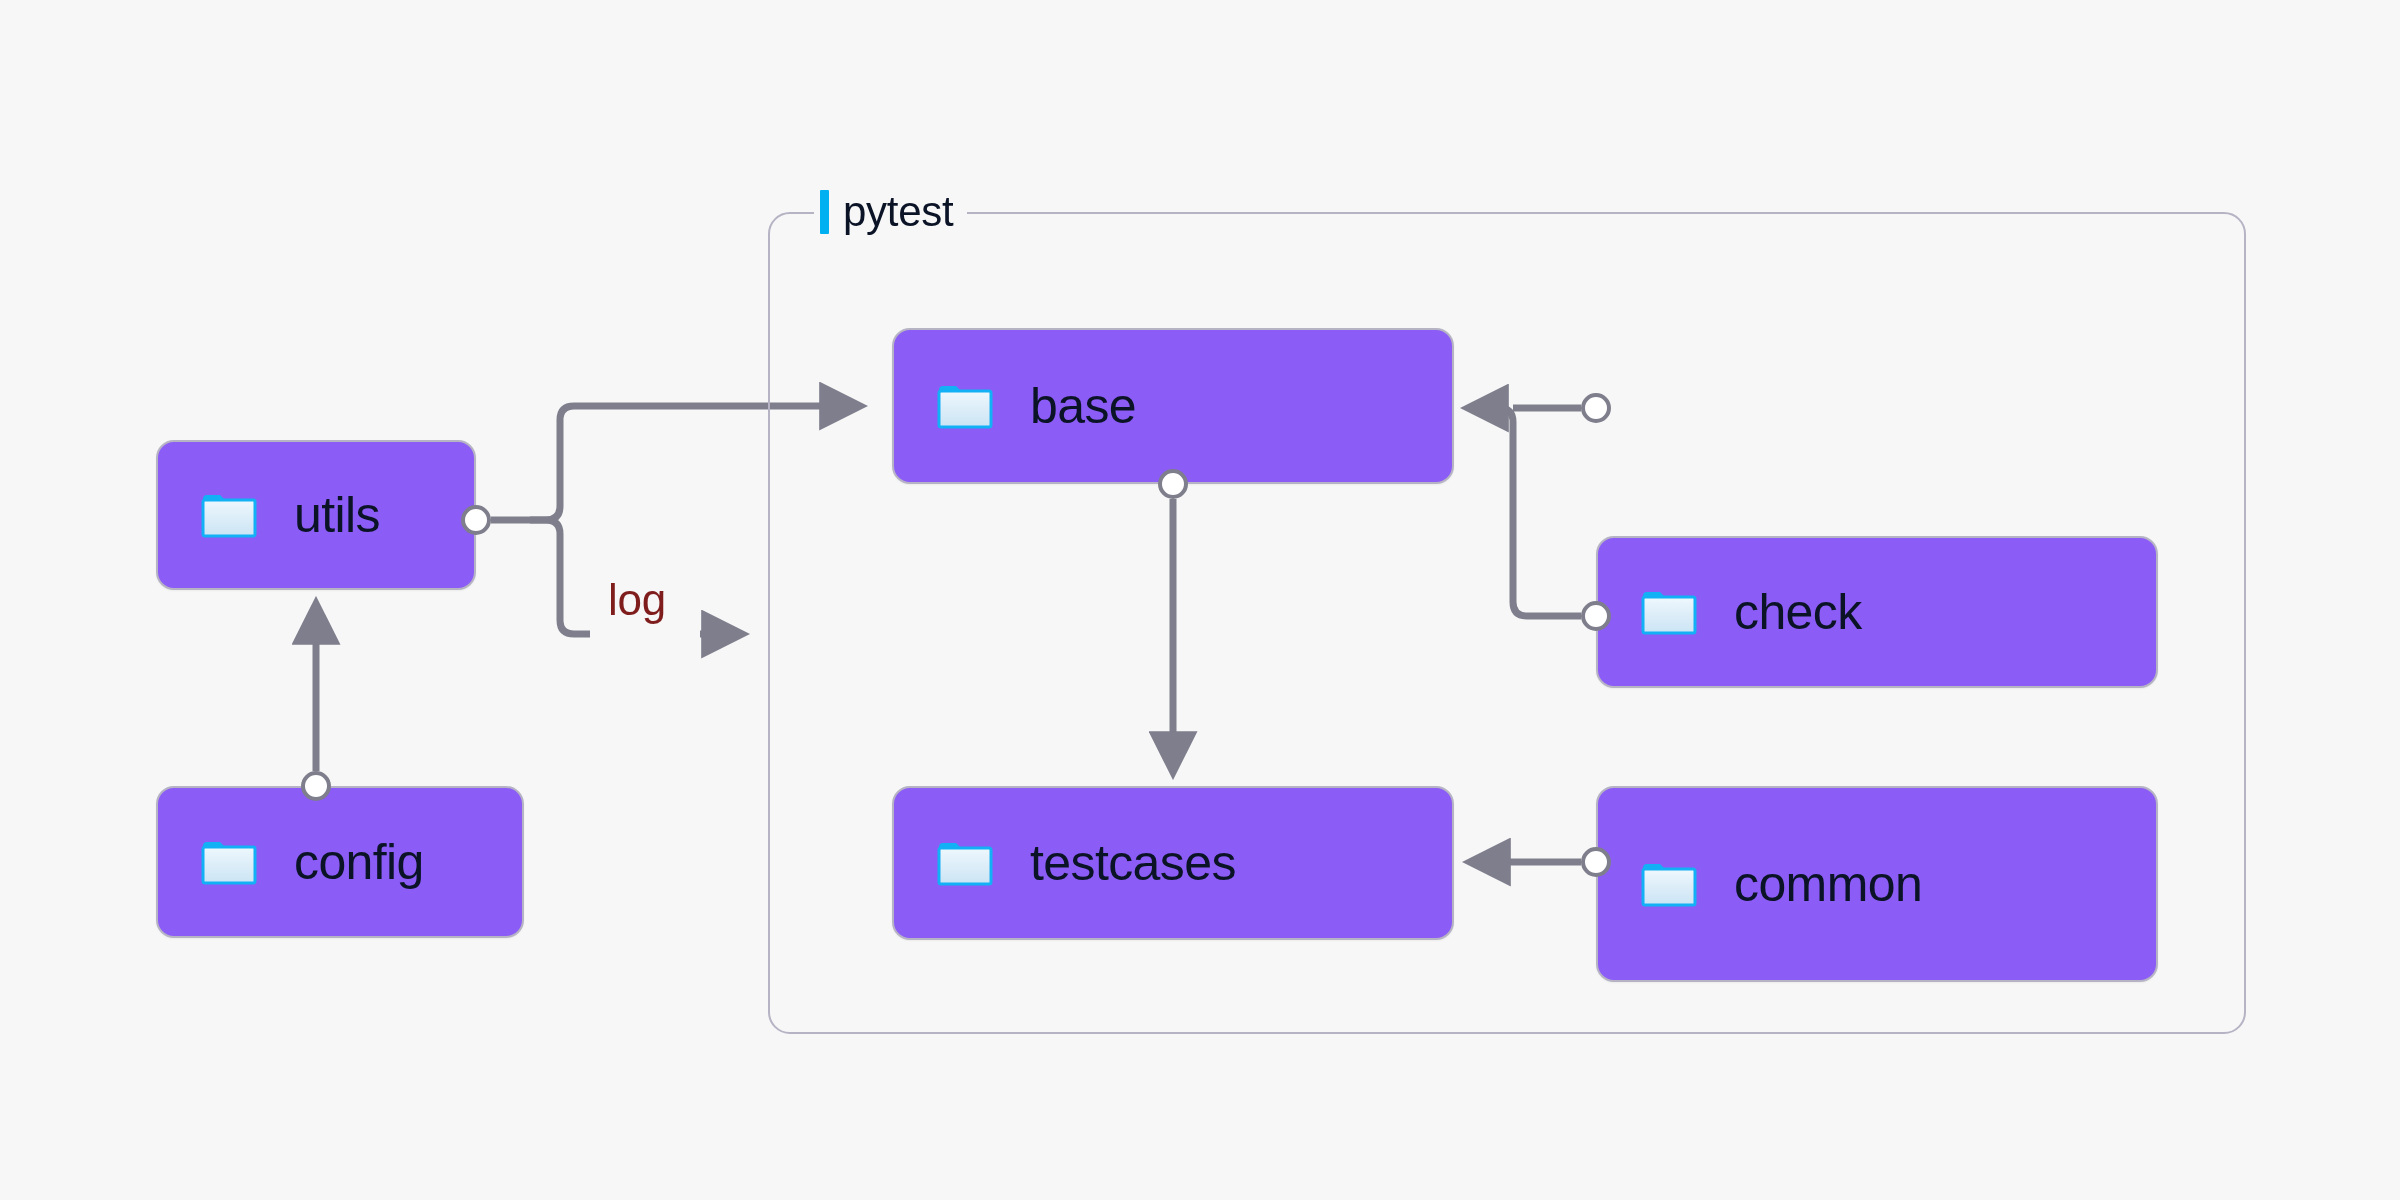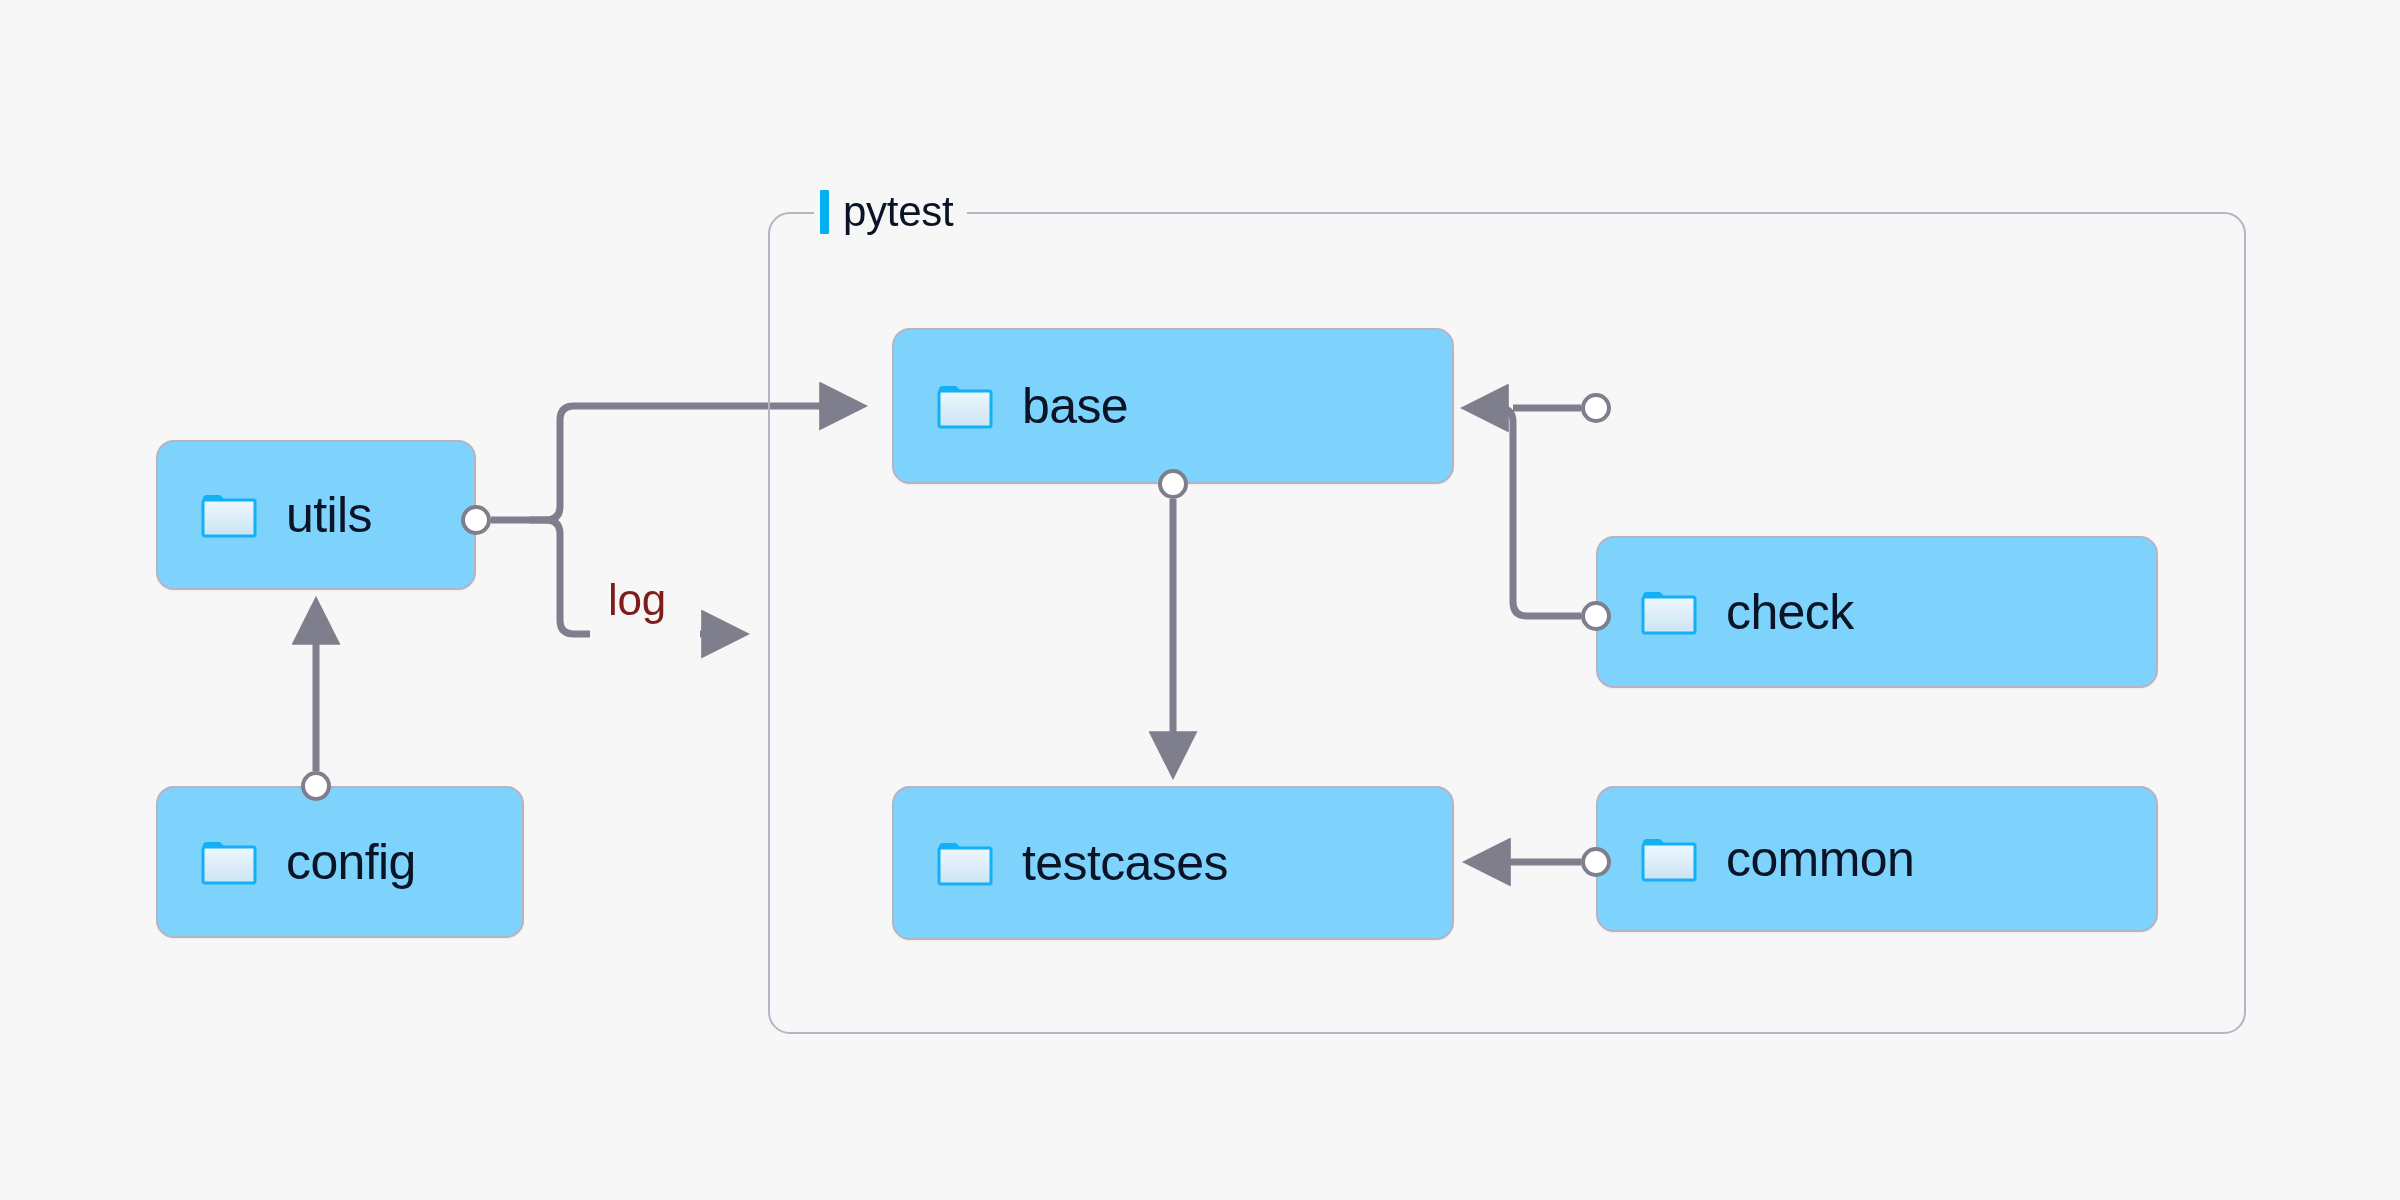--- a/index.html
+++ b/index.html
@@ -54,27 +54,27 @@
     font-size: 42px;
     color: #0b1326;
     letter-spacing: -0.3px;
     white-space: nowrap;
   }
 
   
   .node {
     position: absolute;
     box-sizing: border-box;
-    background: #7dd3fc;
+    background: #8b5cf6;
     border: 2px solid #b6b3c4;
     border-radius: 18px;
     display: flex;
     align-items: center;
     padding-left: 42px;
-    gap: 28px;
+    gap: 36px;
     box-shadow: 0 1px 2px rgba(20,20,45,0.05);
   }
   .node-label {
     font-size: 50px;
     color: #0b1326;
     letter-spacing: -0.6px;
     white-space: nowrap;
   }
   .folder-icon {
     flex: 0 0 auto;
@@ -185,21 +185,21 @@
 
 
   <div class="node" id="node-check" style="left: 1596px; top: 536px; width: 562px; height: 152px;">
     <svg class="folder-icon" viewBox="0 0 58 50">
       <path d="M3 9 q0-4 4-4 h13 l5 5 h-22 z" fill="#12b0f5"></path>
       <rect x="3" y="10" width="52" height="36" rx="2" fill="url(#folderGrad)" stroke="#12b0f5" stroke-width="3"></rect>
     </svg>
     <span class="node-label">check</span>
   </div>
 
-  <div class="node" id="node-common" style="left: 1596px; top: 786px; width: 562px; height: 146px;">
+  <div class="node" id="node-common" style="left: 1596px; top: 786px; width: 562px; height: 196px;">
     <svg class="folder-icon" viewBox="0 0 58 50">
       <path d="M3 9 q0-4 4-4 h13 l5 5 h-22 z" fill="#12b0f5"></path>
       <rect x="3" y="10" width="52" height="36" rx="2" fill="url(#folderGrad)" stroke="#12b0f5" stroke-width="3"></rect>
     </svg>
     <span class="node-label">common</span>
   </div>
 
   <div class="port" id="port-utils-right" style="left: 461px; top: 505px;"></div>
   <div class="port" id="port-config-top" style="left: 301px; top: 771px;"></div>
   <div class="port" id="port-base-bottom" style="left: 1158px; top: 469px;"></div>

